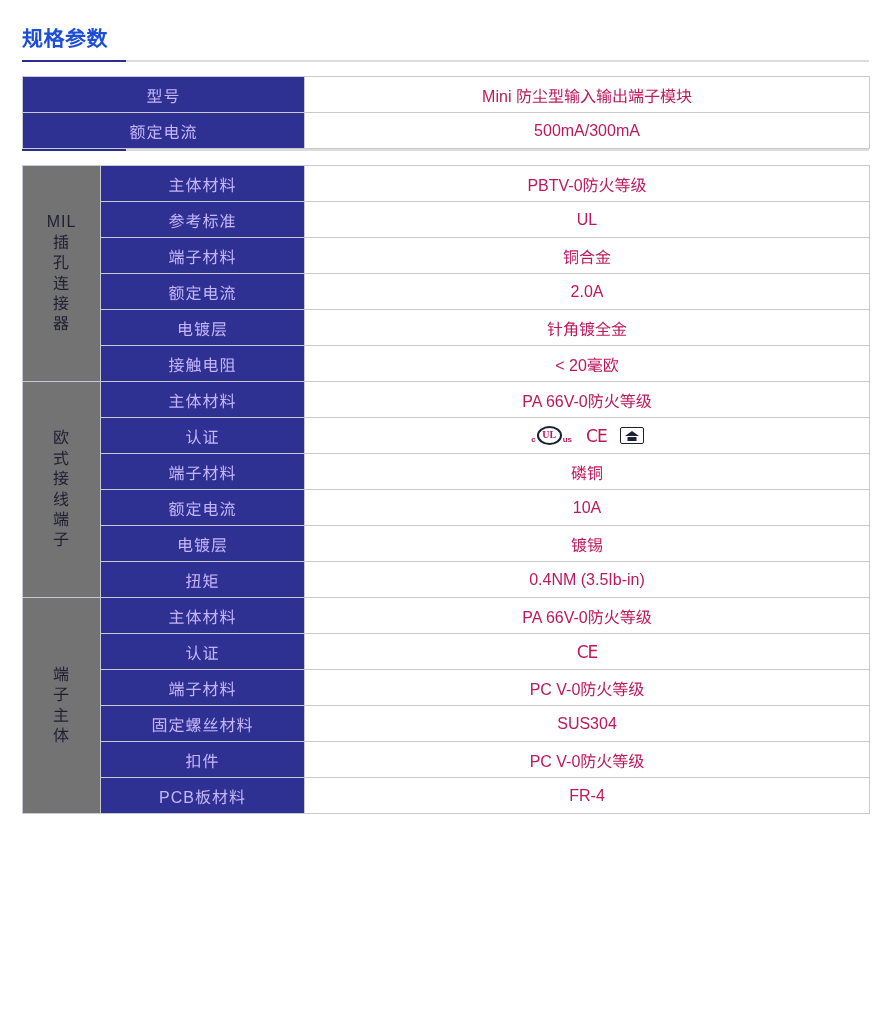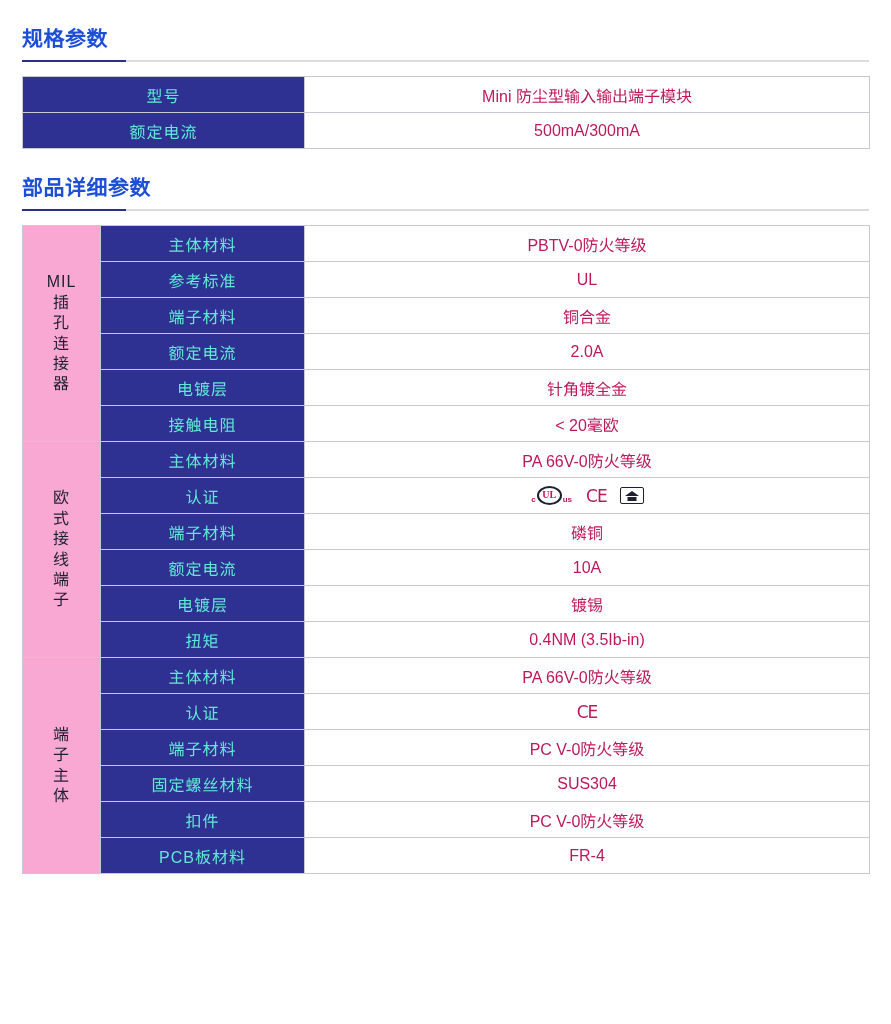--- a/index.html
+++ b/index.html
@@ -58,32 +58,32 @@
     border: 1px solid #c9c9d4;
     height: 36px;
     font-size: 16px;
     text-align: center;
     vertical-align: middle;
     padding: 0 4px;
     box-sizing: border-box;
   }
   td.label {
     background: #2e3192;
-    color: #5eead4;
+    color: #c4b5fd;
     font-size: 16px;
     letter-spacing: 1px;
     border-color: #2e3192;
   }
   td.value {
     background: #ffffff;
     color: #be185d;
     font-size: 16.5px;
   }
   td.group {
-    background: #f9a8d4;
+    background: #737373;
     color: #1f1f33;
     font-size: 15px;
     line-height: 1.28;
     width: 78px;
     letter-spacing: 1px;
   }
   .group-inner {
     display: block;
     margin: 0 auto;
     width: 1.1em;
@@ -203,21 +203,20 @@
         <td class="label">型号</td>
         <td class="value">Mini 防尘型输入输出端子模块</td>
       </tr>
       <tr>
         <td class="label">额定电流</td>
         <td class="value">500mA/300mA</td>
       </tr>
     </tbody>
   </table>
 
-  <h2 class="section-heading">部品详细参数</h2>
   <div class="heading-rule-wrap">
     <div class="accent"></div>
   </div>
 
   <table class="spec t2">
     <colgroup>
         <col class="c0">
         <col class="c1">
         <col class="c2">
       </colgroup>

